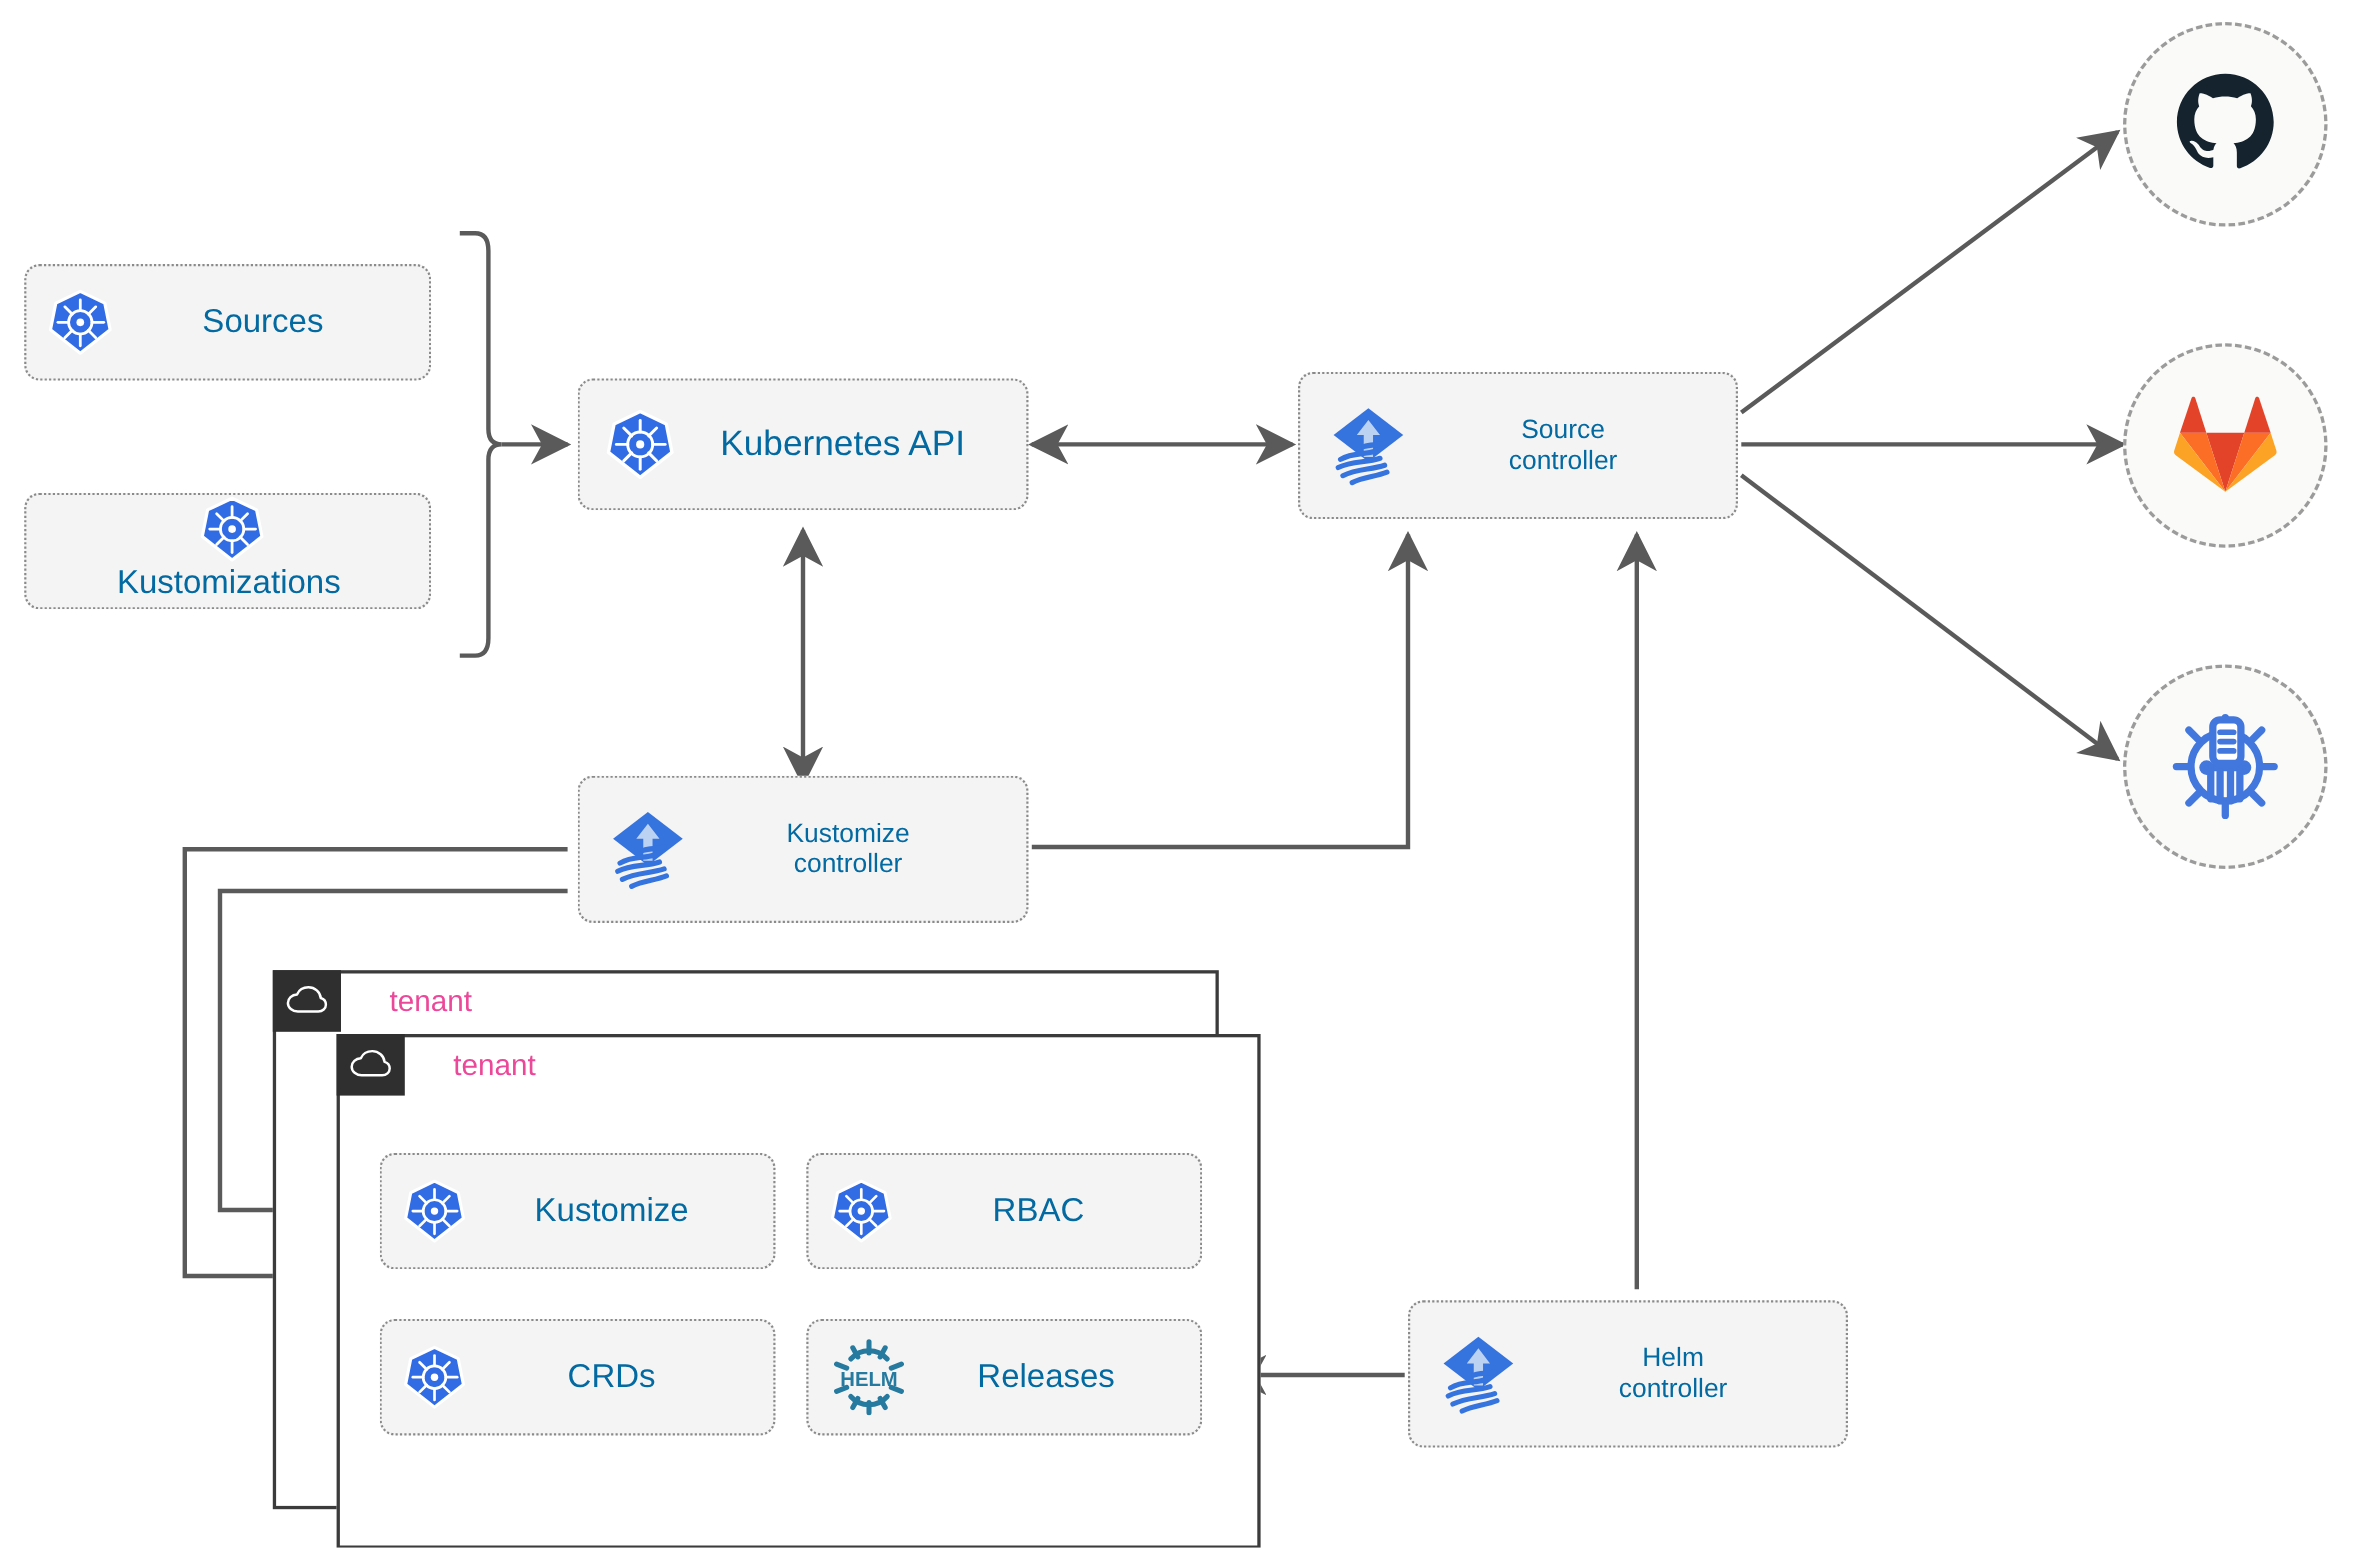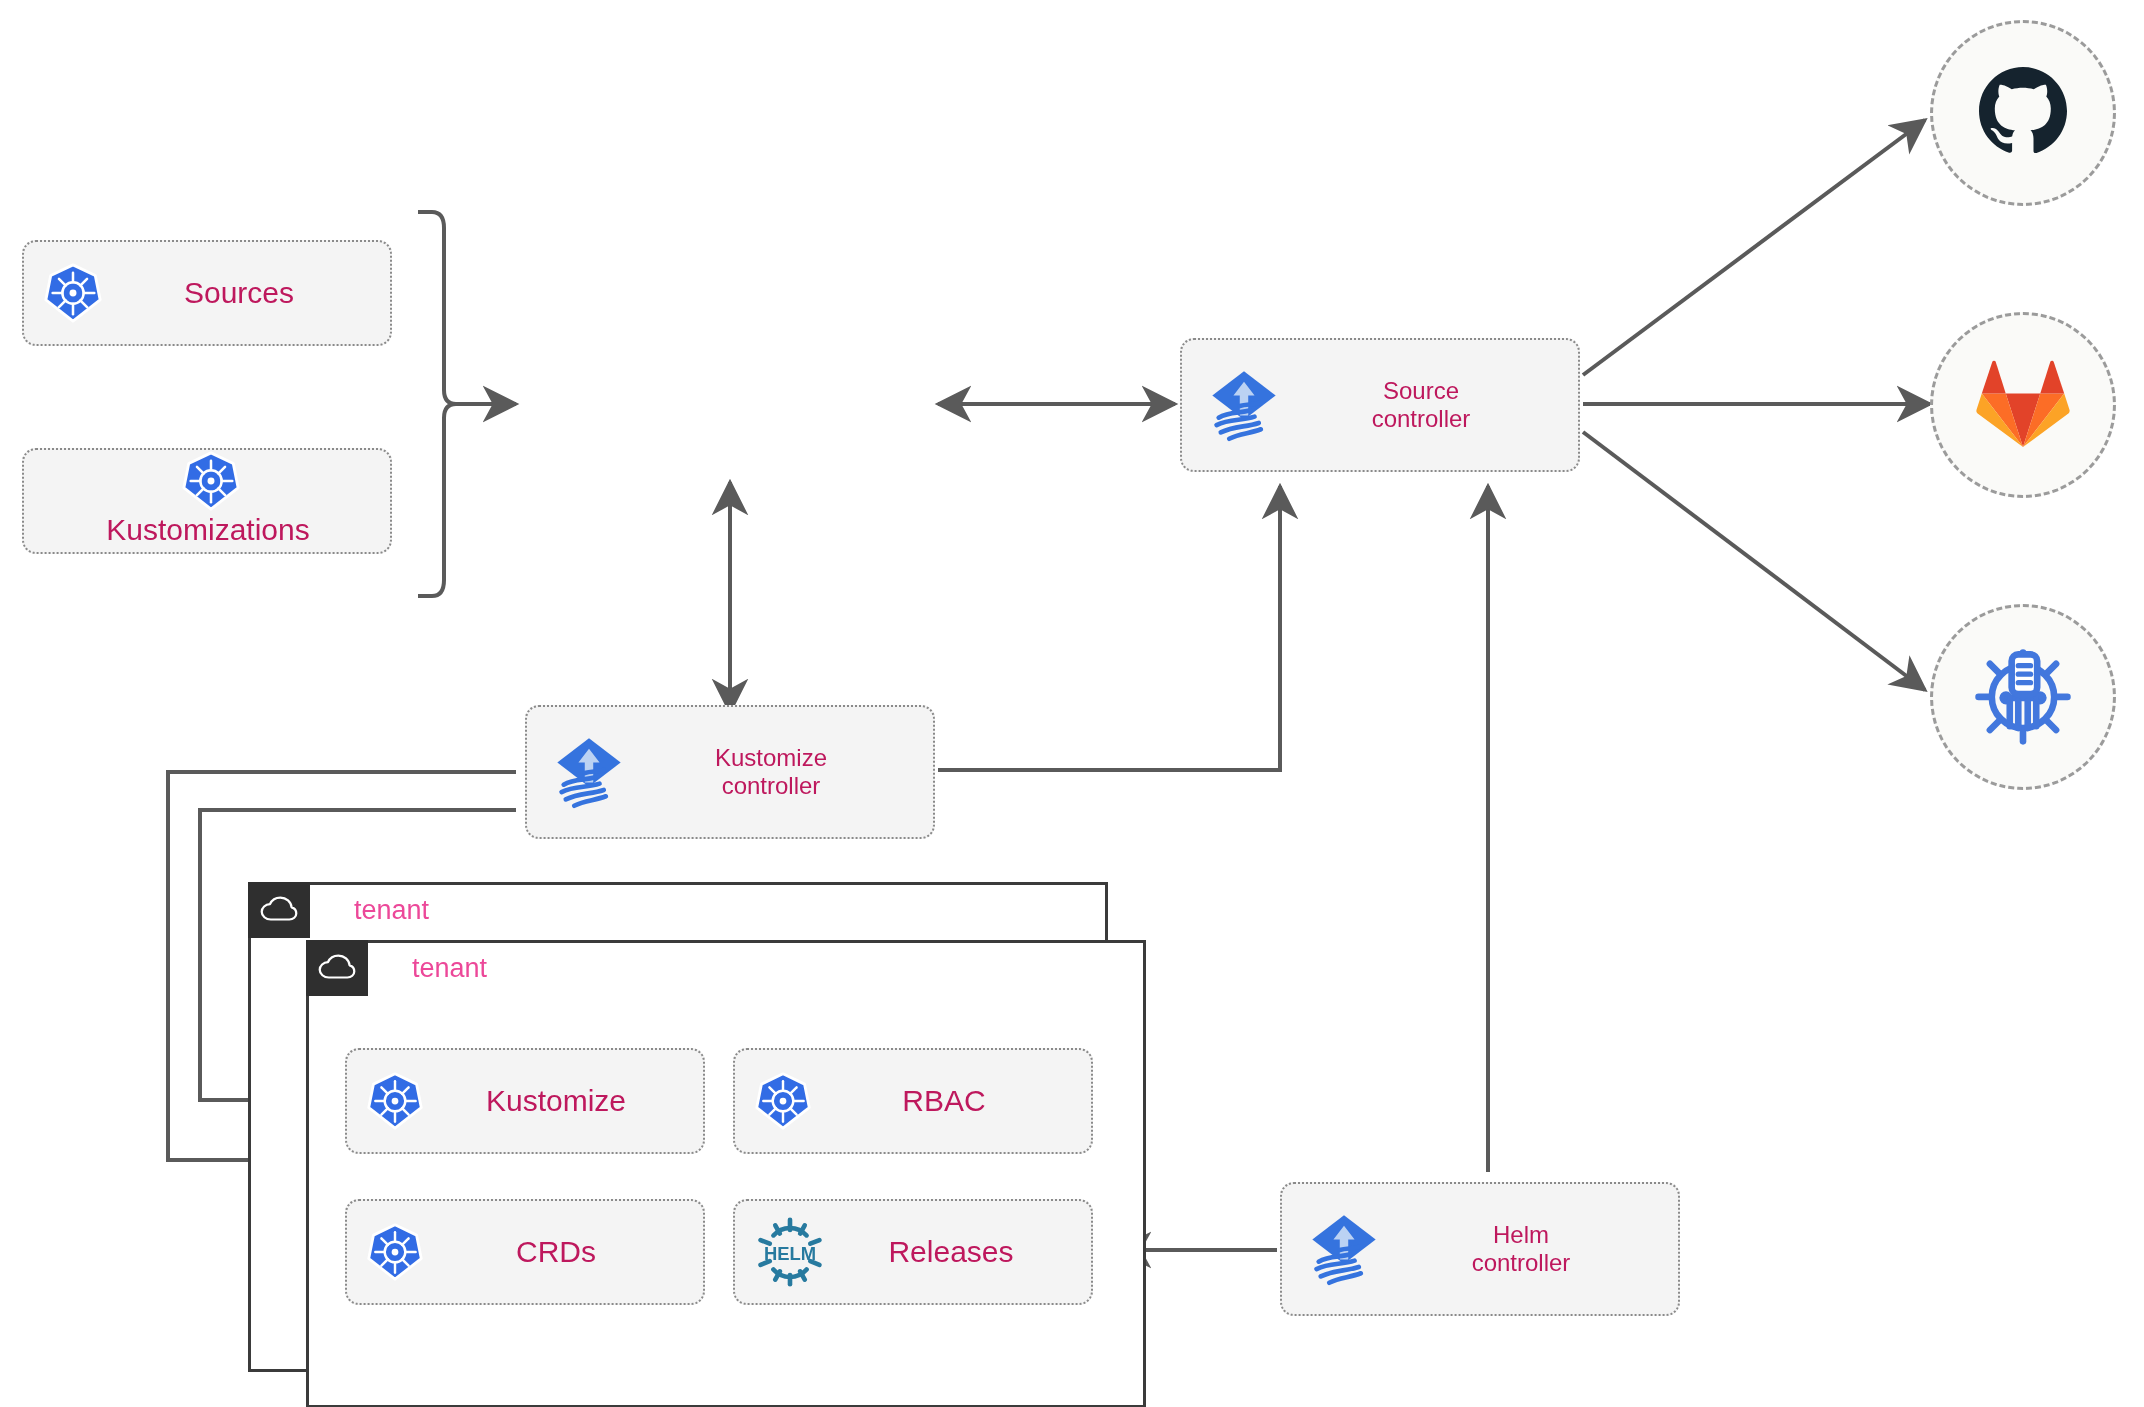--- a/index.html
+++ b/index.html
@@ -38,21 +38,21 @@
   }
   .node .node-icon {
     flex: 0 0 auto;
     display: flex;
     align-items: center;
     justify-content: center;
   }
   .node .node-label {
     flex: 1 1 auto;
     text-align: center;
-    color: #be185d;
+    color: #0369a1;
     line-height: 1.18;
     white-space: pre-line;
     padding-right: 6px;
   }
 
   
   .node.small  { height: 106px; padding: 0 10px 0 18px; }
   .node.small .node-label { font-size: 30px; }
   .node.mid    { height: 120px; padding: 0 10px 0 22px; }
   .node.mid .node-label { font-size: 32px; }
@@ -182,20 +182,40 @@
             <line x1="39.5" y1="39.5" x2="46.5" y2="46.5"></line>
           <line x1="46.5" y1="17.5" x2="39.5" y2="24.5"></line>
             <line x1="24.5" y1="39.5" x2="17.5" y2="46.5"></line>
         </g>
         <circle cx="32" cy="32" r="3.6" fill="#ffffff"></circle>
       </svg>
     </span>
     <span class="node-label">Kustomizations</span>
   </div>
 
+  <div class="node mid" style="left:525px; top:344px; width:410px;">
+    <span class="node-icon">
+      <svg width="66" height="66" viewBox="0 0 64 64">
+        <polygon points="32,3 55,14 60,39 32,61 4,39 9,14" fill="#326CE5" stroke="#ffffff" stroke-width="3" stroke-linejoin="round"></polygon>
+        <g fill="none" stroke="#ffffff" stroke-width="2.6" stroke-linecap="round">
+          <circle cx="32" cy="32" r="11"></circle>
+          <line x1="32" y1="11" x2="32" y2="21"></line>
+            <line x1="32" y1="43" x2="32" y2="54"></line>
+          <line x1="11" y1="32" x2="21" y2="32"></line>
+            <line x1="43" y1="32" x2="54" y2="32"></line>
+          <line x1="17.5" y1="17.5" x2="24.5" y2="24.5"></line>
+            <line x1="39.5" y1="39.5" x2="46.5" y2="46.5"></line>
+          <line x1="46.5" y1="17.5" x2="39.5" y2="24.5"></line>
+            <line x1="24.5" y1="39.5" x2="17.5" y2="46.5"></line>
+        </g>
+        <circle cx="32" cy="32" r="3.6" fill="#ffffff"></circle>
+      </svg>
+    </span>
+    <span class="node-label">Kubernetes API</span>
+  </div>
 
   <div class="node tall" style="left:1180px; top:338px; width:400px;">
     <span class="node-icon">
       <svg width="76" height="76" viewBox="0 0 72 72">
         <polygon points="36,4 66,27 36,50 6,27" fill="#3573DE"></polygon>
         <path d="M36,14 L46,27 L40,27 L40,46 L32,46 L32,27 L26,27 Z" fill="#BBD2F3"></path>
         <g stroke="#3573DE" stroke-width="4.4" stroke-linecap="round" fill="none">
           <path d="M12,48 C22,42 32,44 42,41"></path>
           <path d="M10,55 C22,49 34,51 46,47"></path>
           <path d="M14,62 C26,56 38,57 50,53"></path>

